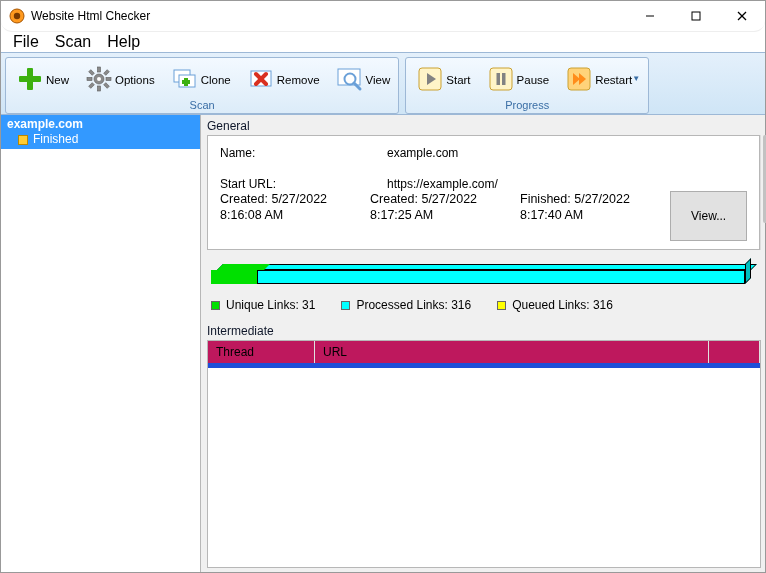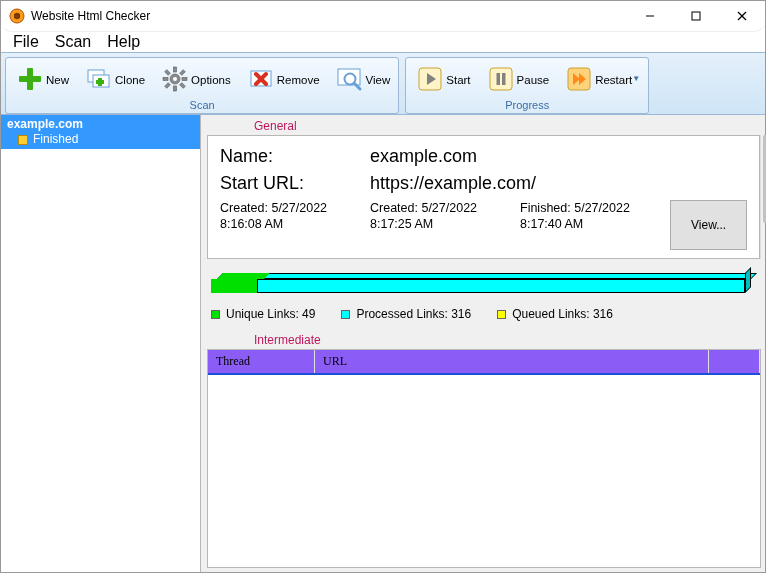--- a/index.html
+++ b/index.html
@@ -150,45 +150,44 @@
   .content {
     flex: 1;
     background: #f0f0f0;
     display: flex;
     flex-direction: column;
     min-width: 0;
   }
   .section-label {
     padding: 4px 0 2px 6px;
     font-size: 12px;
-    color: #be185d;
-    margin-left: 47px;
+    color: #0f172a;
   }
   .general-panel-wrap {
     display: flex;
     align-items: stretch;
   }
   .general-panel {
     background: #fff;
     border: 1px solid #b7b7b7;
     margin: 0 0 0 6px;
     padding: 10px 12px 8px 12px;
     flex: 1;
     box-sizing: border-box;
   }
   .info-grid {
     display: grid;
     grid-template-columns: 150px 1fr;
     row-gap: 6px;
-    font-size: 18px;
+    font-size: 12px;
+    gap: 17px;
   }
   .times-row {
     display: flex;
     gap: 0px;
-    margin-top: 6px;
     font-size: 12.5px;
     align-items: flex-start;
   }
   .times-row .tcell {
     width: 150px;
     line-height: 16px;
   }
   .view-btn {
     margin-left: auto;
     padding: 17px 20px;
@@ -287,23 +286,22 @@
     border: 1px solid #b7b7b7;
     margin: 0 4px 4px 6px;
     flex: 1;
     min-height: 0;
     box-sizing: border-box;
     display: flex;
     flex-direction: column;
   }
   .grid-header {
     display: flex;
-    border-bottom: 2px solid #1d4ed8;
-    background: #8b5cf6;
-    font-family: Liberation Serif, serif;
+    border-bottom: 5px solid #1d4ed8;
+    background: #be185d;
   }
   .grid-header .gh {
     padding: 4px 8px;
     font-size: 12px;
     border-right: 1px solid #e0e0e0;
   }
   .gh-thread { width: 90px; }
   .gh-url { flex: 1; }
   .gh-empty { width: 34px; border-right: none; }
 </style>
@@ -352,46 +350,46 @@
             <svg width="28" height="28" viewBox="0 0 28 28">
                 <rect x="11" y="3" width="6" height="22" fill="#3cb010" rx="1"></rect>
                 <rect x="3" y="11" width="22" height="6" fill="#3cb010" rx="1"></rect>
               </svg>
           </span>
           <span class="lbl">New</span>
         </div>
         <div class="rbn-btn">
           <span class="icon-slot">
             <svg width="28" height="28" viewBox="0 0 28 28">
-              <rect x="3" y="5" width="16" height="12" fill="#fff" stroke="#6aa0d8"></rect>
-              <rect x="8" y="10" width="16" height="12" fill="#fff" stroke="#6aa0d8"></rect>
-              <rect x="13" y="13" width="4" height="8" fill="#3cb010"></rect>
-                <rect x="11" y="15" width="8" height="4" fill="#3cb010"></rect>
-            </svg>
-          </span>
-          <span class="lbl">Clone</span>
-        </div>
-        <div class="rbn-btn">
-          <span class="icon-slot">
-            <svg width="28" height="28" viewBox="0 0 28 28">
               <g fill="#8a8a8a" stroke="#5a5a5a" stroke-width="0.6">
                 <circle cx="14" cy="14" r="5"></circle>
                 <rect x="12.5" y="2" width="3" height="5"></rect>
                   <rect x="12.5" y="21" width="3" height="5"></rect>
                 <rect x="2" y="12.5" width="5" height="3"></rect>
                   <rect x="21" y="12.5" width="5" height="3"></rect>
                 <rect x="5" y="5" width="3" height="5" transform="rotate(-45 6.5 7.5)"></rect>
                 <rect x="20" y="5" width="3" height="5" transform="rotate(45 21.5 7.5)"></rect>
                 <rect x="5" y="18" width="3" height="5" transform="rotate(45 6.5 20.5)"></rect>
                 <rect x="20" y="18" width="3" height="5" transform="rotate(-45 21.5 20.5)"></rect>
               </g>
               <circle cx="14" cy="14" r="2" fill="#fff"></circle>
             </svg>
           </span>
           <span class="lbl">Options</span>
+        </div>
+        <div class="rbn-btn">
+          <span class="icon-slot">
+            <svg width="28" height="28" viewBox="0 0 28 28">
+              <rect x="3" y="5" width="16" height="12" fill="#fff" stroke="#6aa0d8"></rect>
+              <rect x="8" y="10" width="16" height="12" fill="#fff" stroke="#6aa0d8"></rect>
+              <rect x="13" y="13" width="4" height="8" fill="#3cb010"></rect>
+                <rect x="11" y="15" width="8" height="4" fill="#3cb010"></rect>
+            </svg>
+          </span>
+          <span class="lbl">Clone</span>
         </div>
         <div class="rbn-btn">
           <span class="icon-slot">
             <svg width="28" height="28" viewBox="0 0 28 28">
               <rect x="4" y="6" width="20" height="15" fill="#fff" stroke="#6aa0d8"></rect>
               <line x1="9" y1="9" x2="19" y2="19" stroke="#d93020" stroke-width="4" stroke-linecap="round"></line>
               <line x1="19" y1="9" x2="9" y2="19" stroke="#d93020" stroke-width="4" stroke-linecap="round"></line>
             </svg>
           </span>
           <span class="lbl">Remove</span>
@@ -498,21 +496,21 @@
           <div class="p3d-top-left"></div>
           <div class="p3d-front"></div>
           <div class="p3d-front-left"></div>
           <div class="p3d-side"></div>
         </div>
       </div>
 
       <div class="legend">
         <div class="litem">
           <span class="swatch sw-green"></span>
-          <span><span>Unique Links:</span> <span>49</span></span>
+          <span><span>Unique Links:</span> <span>31</span></span>
         </div>
         <div class="litem">
           <span class="swatch sw-cyan"></span>
           <span><span>Processed Links:</span> <span>316</span></span>
         </div>
         <div class="litem">
           <span class="swatch sw-yellow"></span>
           <span><span>Queued Links:</span> <span>316</span></span>
         </div>
       </div>

